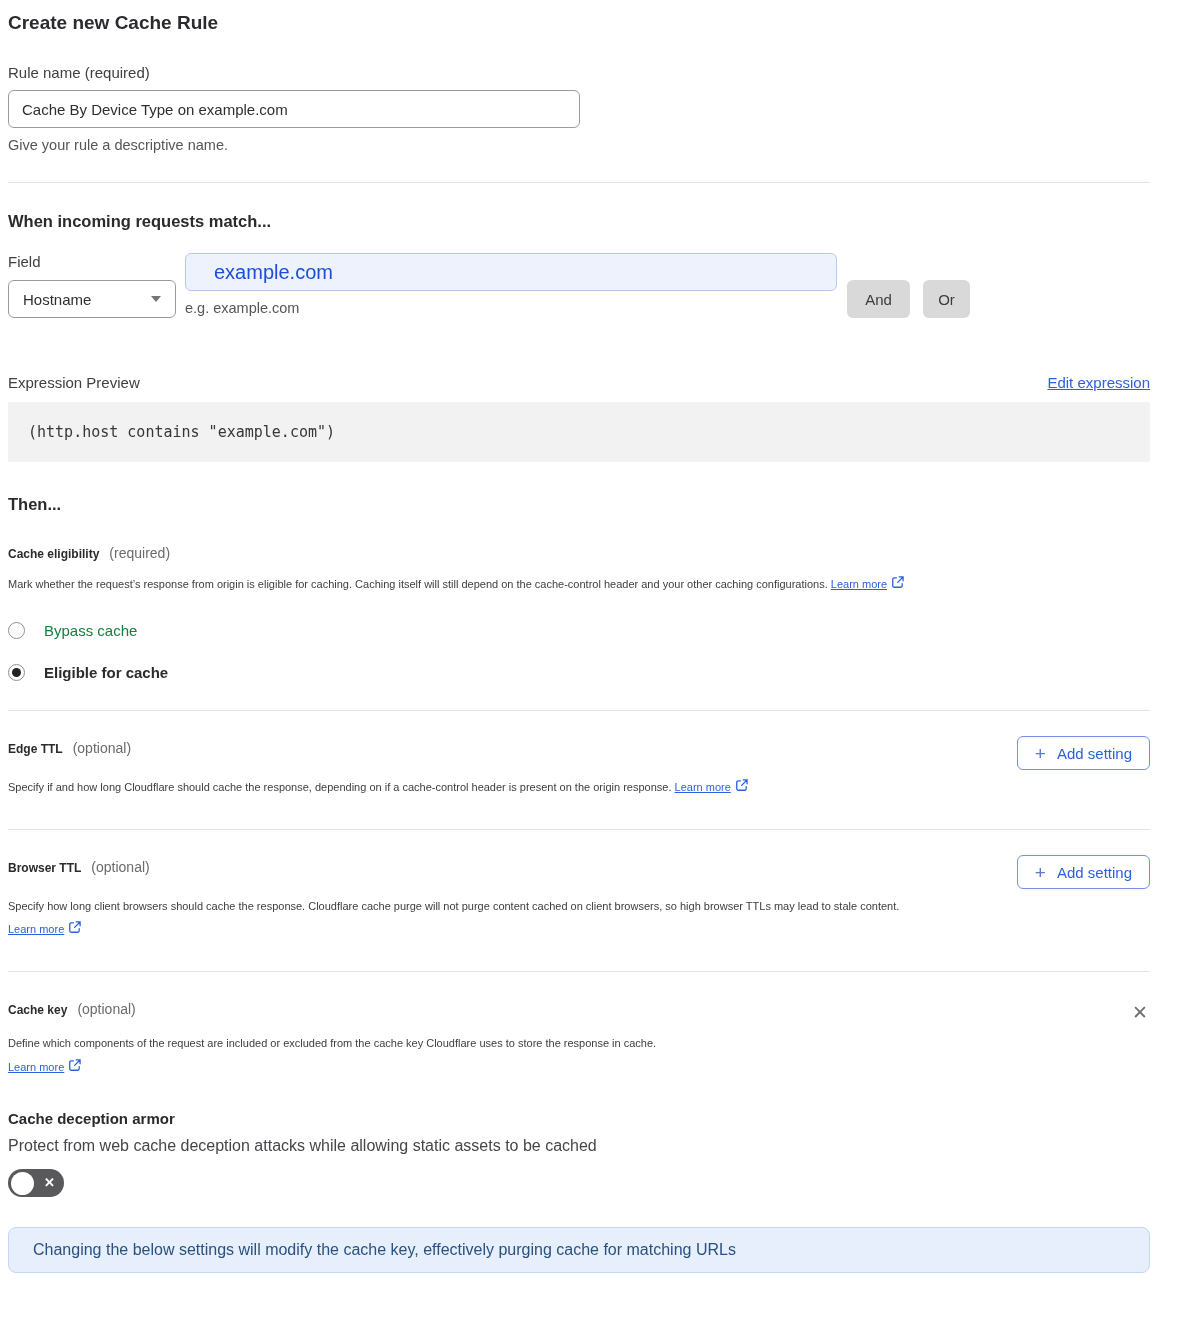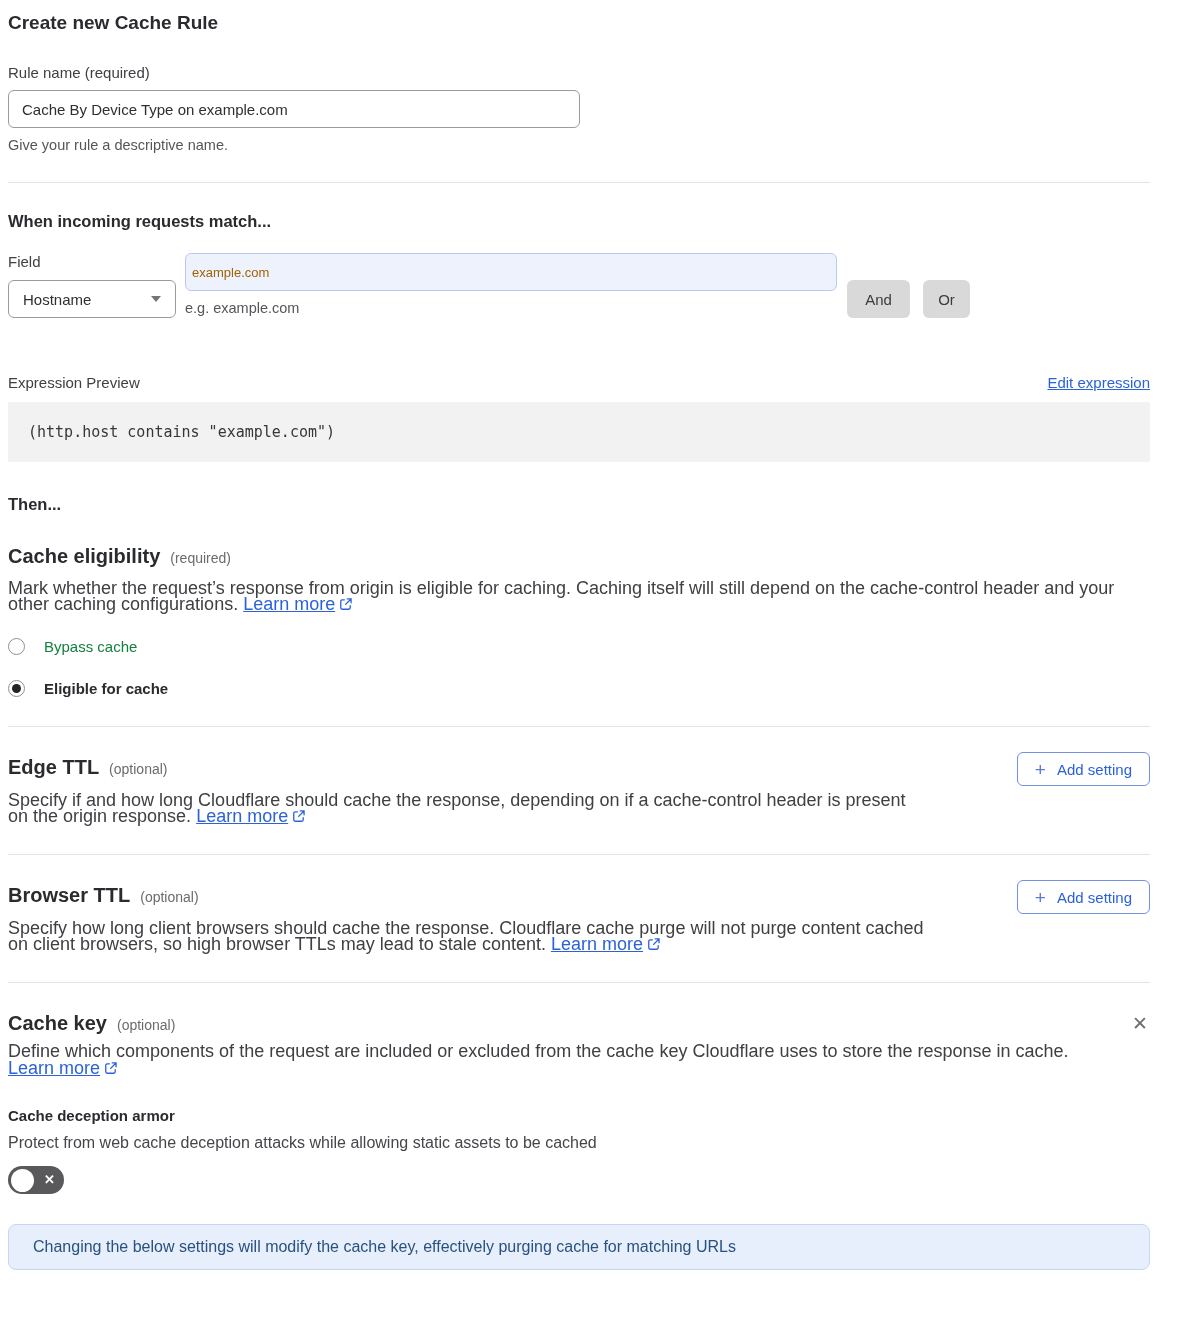--- a/index.html
+++ b/index.html
@@ -33,45 +33,45 @@
   }
   .caret {
     width: 0; height: 0; border-left: 5px solid transparent; border-right: 5px solid transparent;
     border-top: 6px solid #737477; margin-left: 12px;
   }
   .w-field { width: 168px; margin-right: 9px; }
   .w-op { width: 167px; margin-right: 10px; }
   .w-value { width: 652px; margin-right: 10px; }
   .value-input {
     width: 100%; height: 38px; background: #edf2fc; border: 1px solid #bac9ef; border-radius: 6px;
-    padding: 0 6px; font-size: 13px; color: #a16207; font-family: "Liberation Sans", sans-serif; outline: none;
+    padding: 0 28px; font-size: 20px; color: #1d4ed8; font-family: "Liberation Sans", sans-serif; outline: none;
   }
   .chip-btn {
     height: 38px; background: #d9d9d9; border: none; border-radius: 6px;
     font-size: 15px; color: #3b3c3f; font-family: Liberation Sans, sans-serif; cursor: pointer;
   }
   .and-btn { width: 63px; margin-right: 13px; }
   .or-btn { width: 47px; }
 
   .expr-header { display: flex; justify-content: space-between; align-items: baseline; margin-top: 56px; }
   .label-text { font-size: 15px; color: #3f4043; }
   a.link { color: #2c62d9; text-decoration: underline; font-size: inherit; cursor: pointer; }
   .code-block {
     margin-top: 11px; background: #f2f2f3; border-radius: 2px; padding: 21px 20px; height: 60px;
     font-family: "DejaVu Sans Mono", monospace; font-size: 15px; color: #36373a;
     display: flex; align-items: center;
   }
 
   .then-heading { margin-top: 33px; }
 
   .setting-title-row { display: flex; align-items: baseline; gap: 10px; }
-  .setting-title { font-size: 20px; font-weight: 700; color: #2a2b2f; }
+  .setting-title { font-size: 12px; font-weight: 700; color: #2a2b2f; }
   .qualifier { font-size: 14px; font-weight: 400; color: #6a6b6f; }
 
-  .para { font-size: 18px; line-height: 16px; color: #3f4043; margin-top: 12px; }
+  .para { font-size: 11px; line-height: 23px; color: #3f4043; margin-top: 12px; }
   .ext-icon { display: inline-block; vertical-align: -1px; margin-left: 4px; }
 
   .radio-row { display: flex; align-items: center; margin-top: 25px; cursor: pointer; }
   .radio-outer {
     width: 17px; height: 17px; border: 1.5px solid #8f9093; border-radius: 50%;
     display: flex; align-items: center; justify-content: center; flex: none; background: #fff;
   }
   .radio-dot { width: 9px; height: 9px; background: #232427; border-radius: 50%; }
   .radio-label { font-size: 15px; margin-left: 19px; color: #15803d; }
   .radio-label.bold { font-weight: 700; color: #2a2b2f; }

